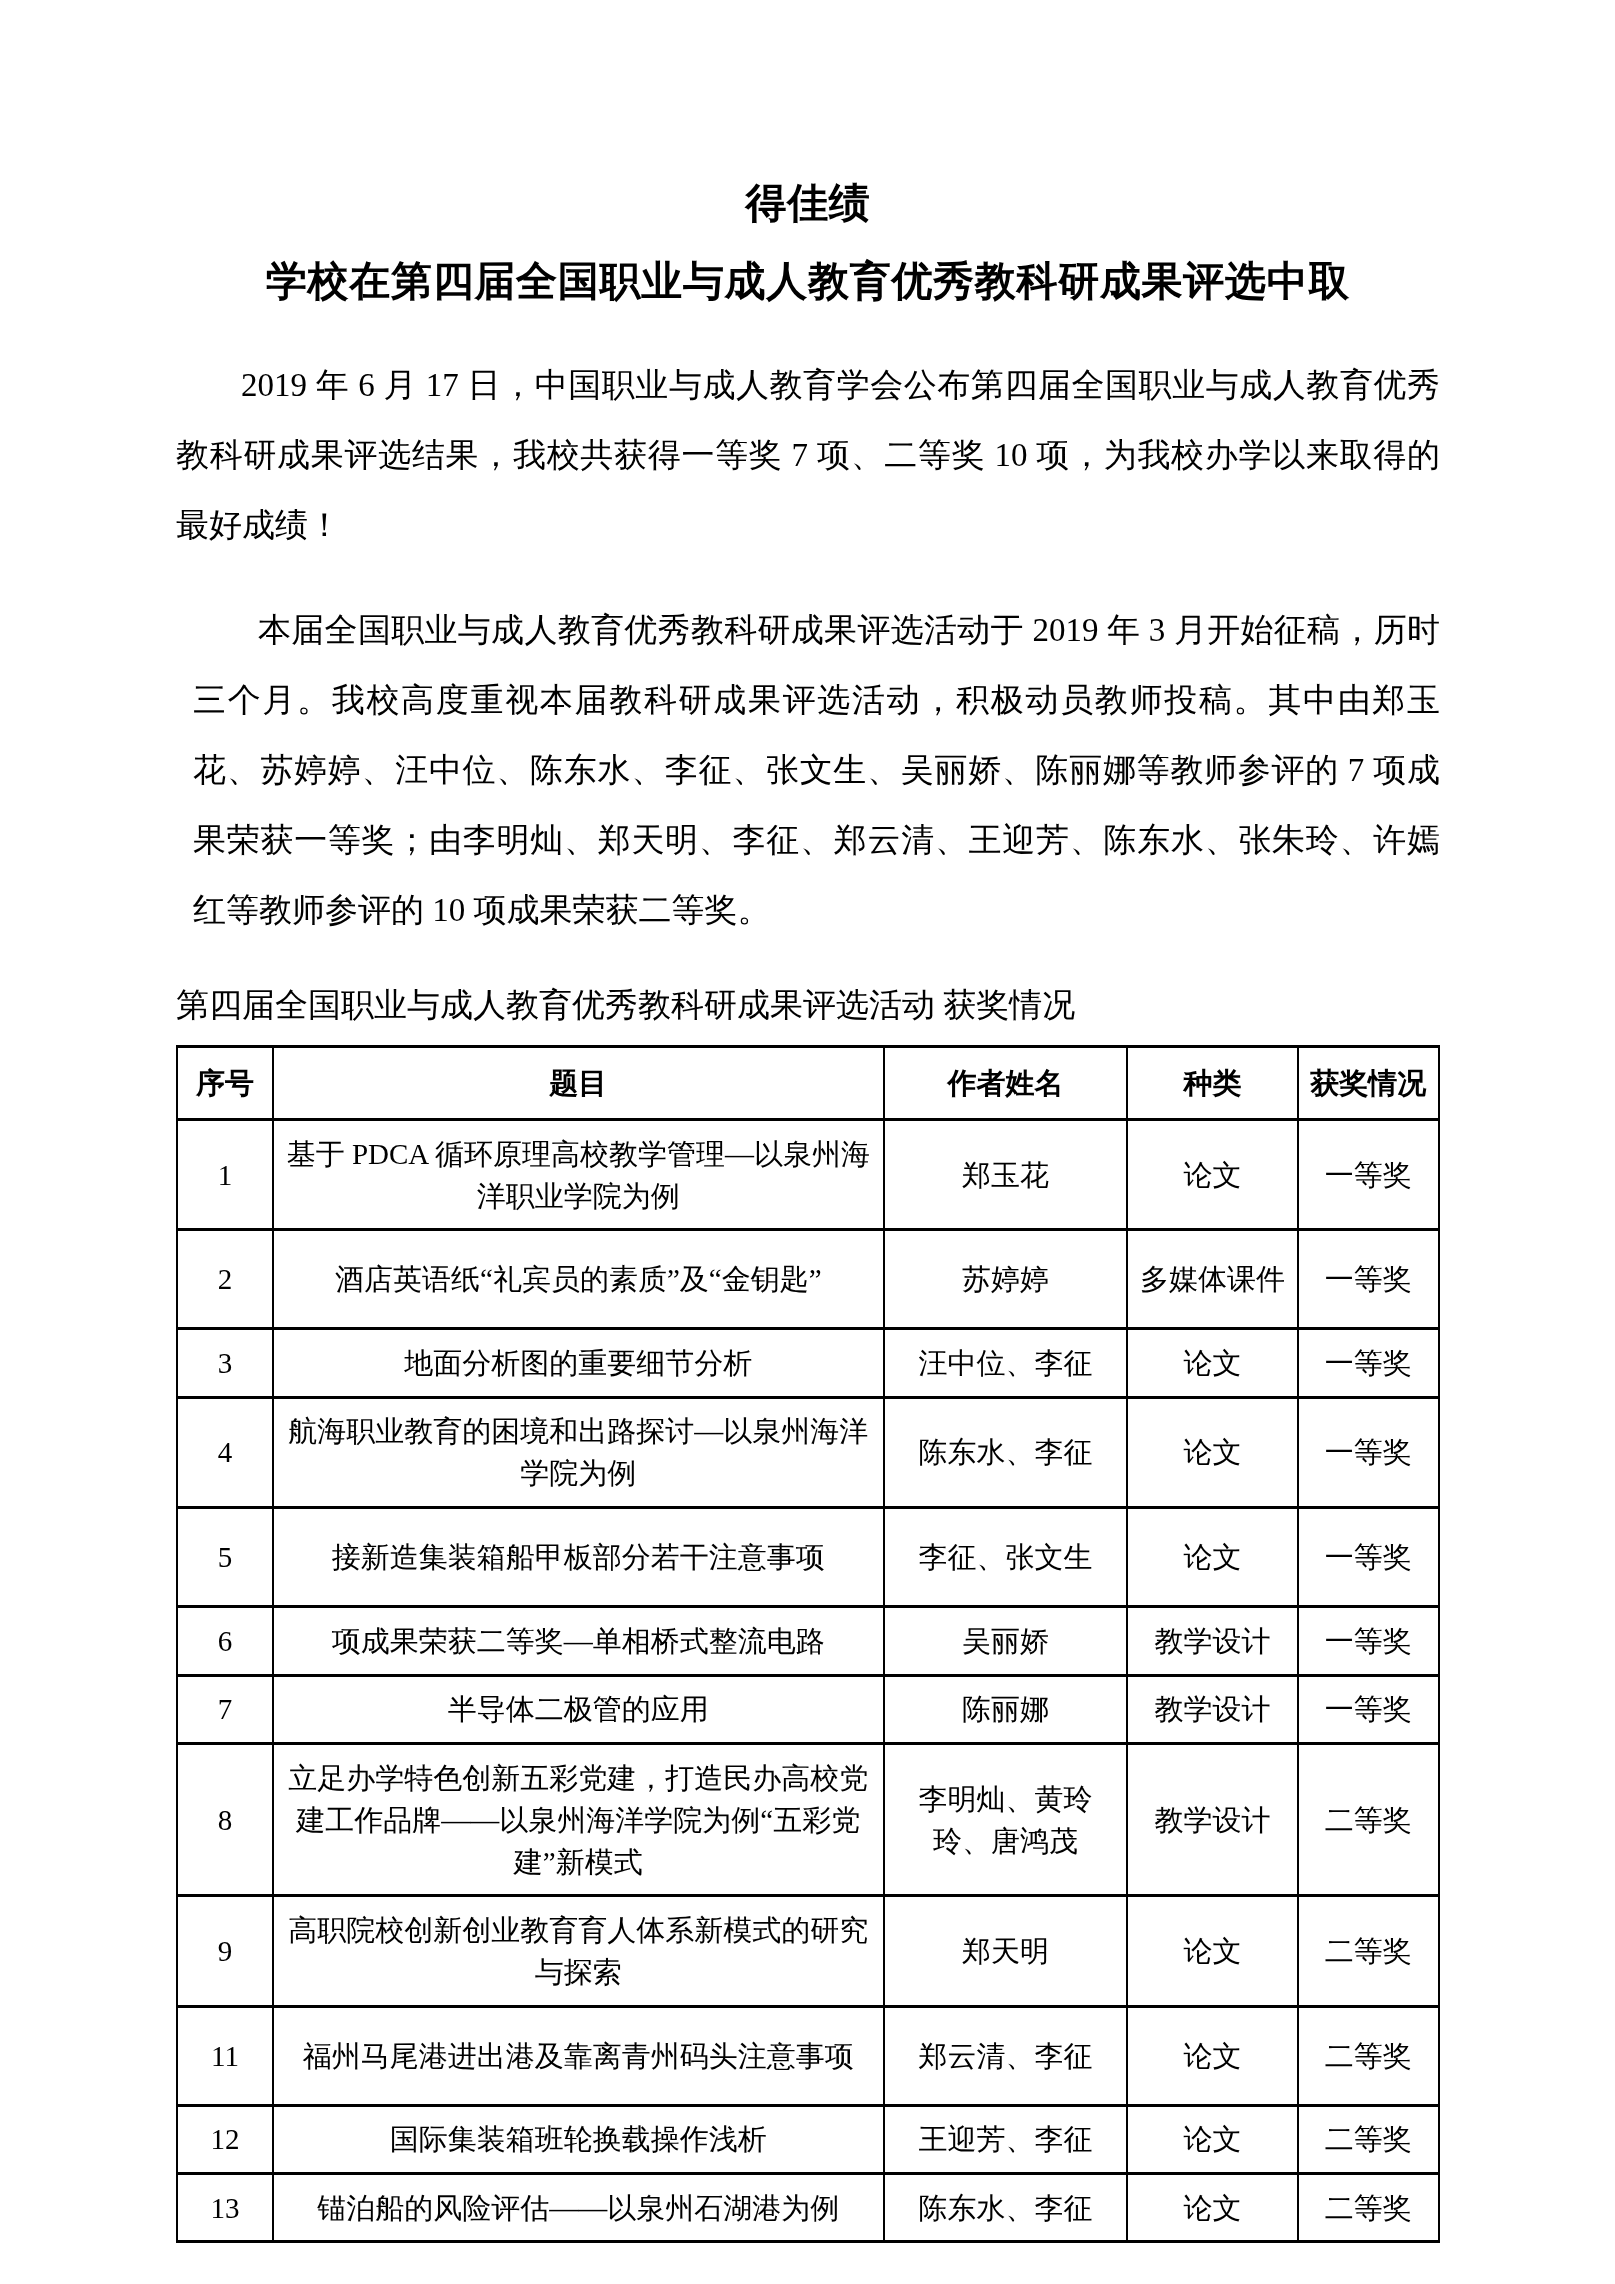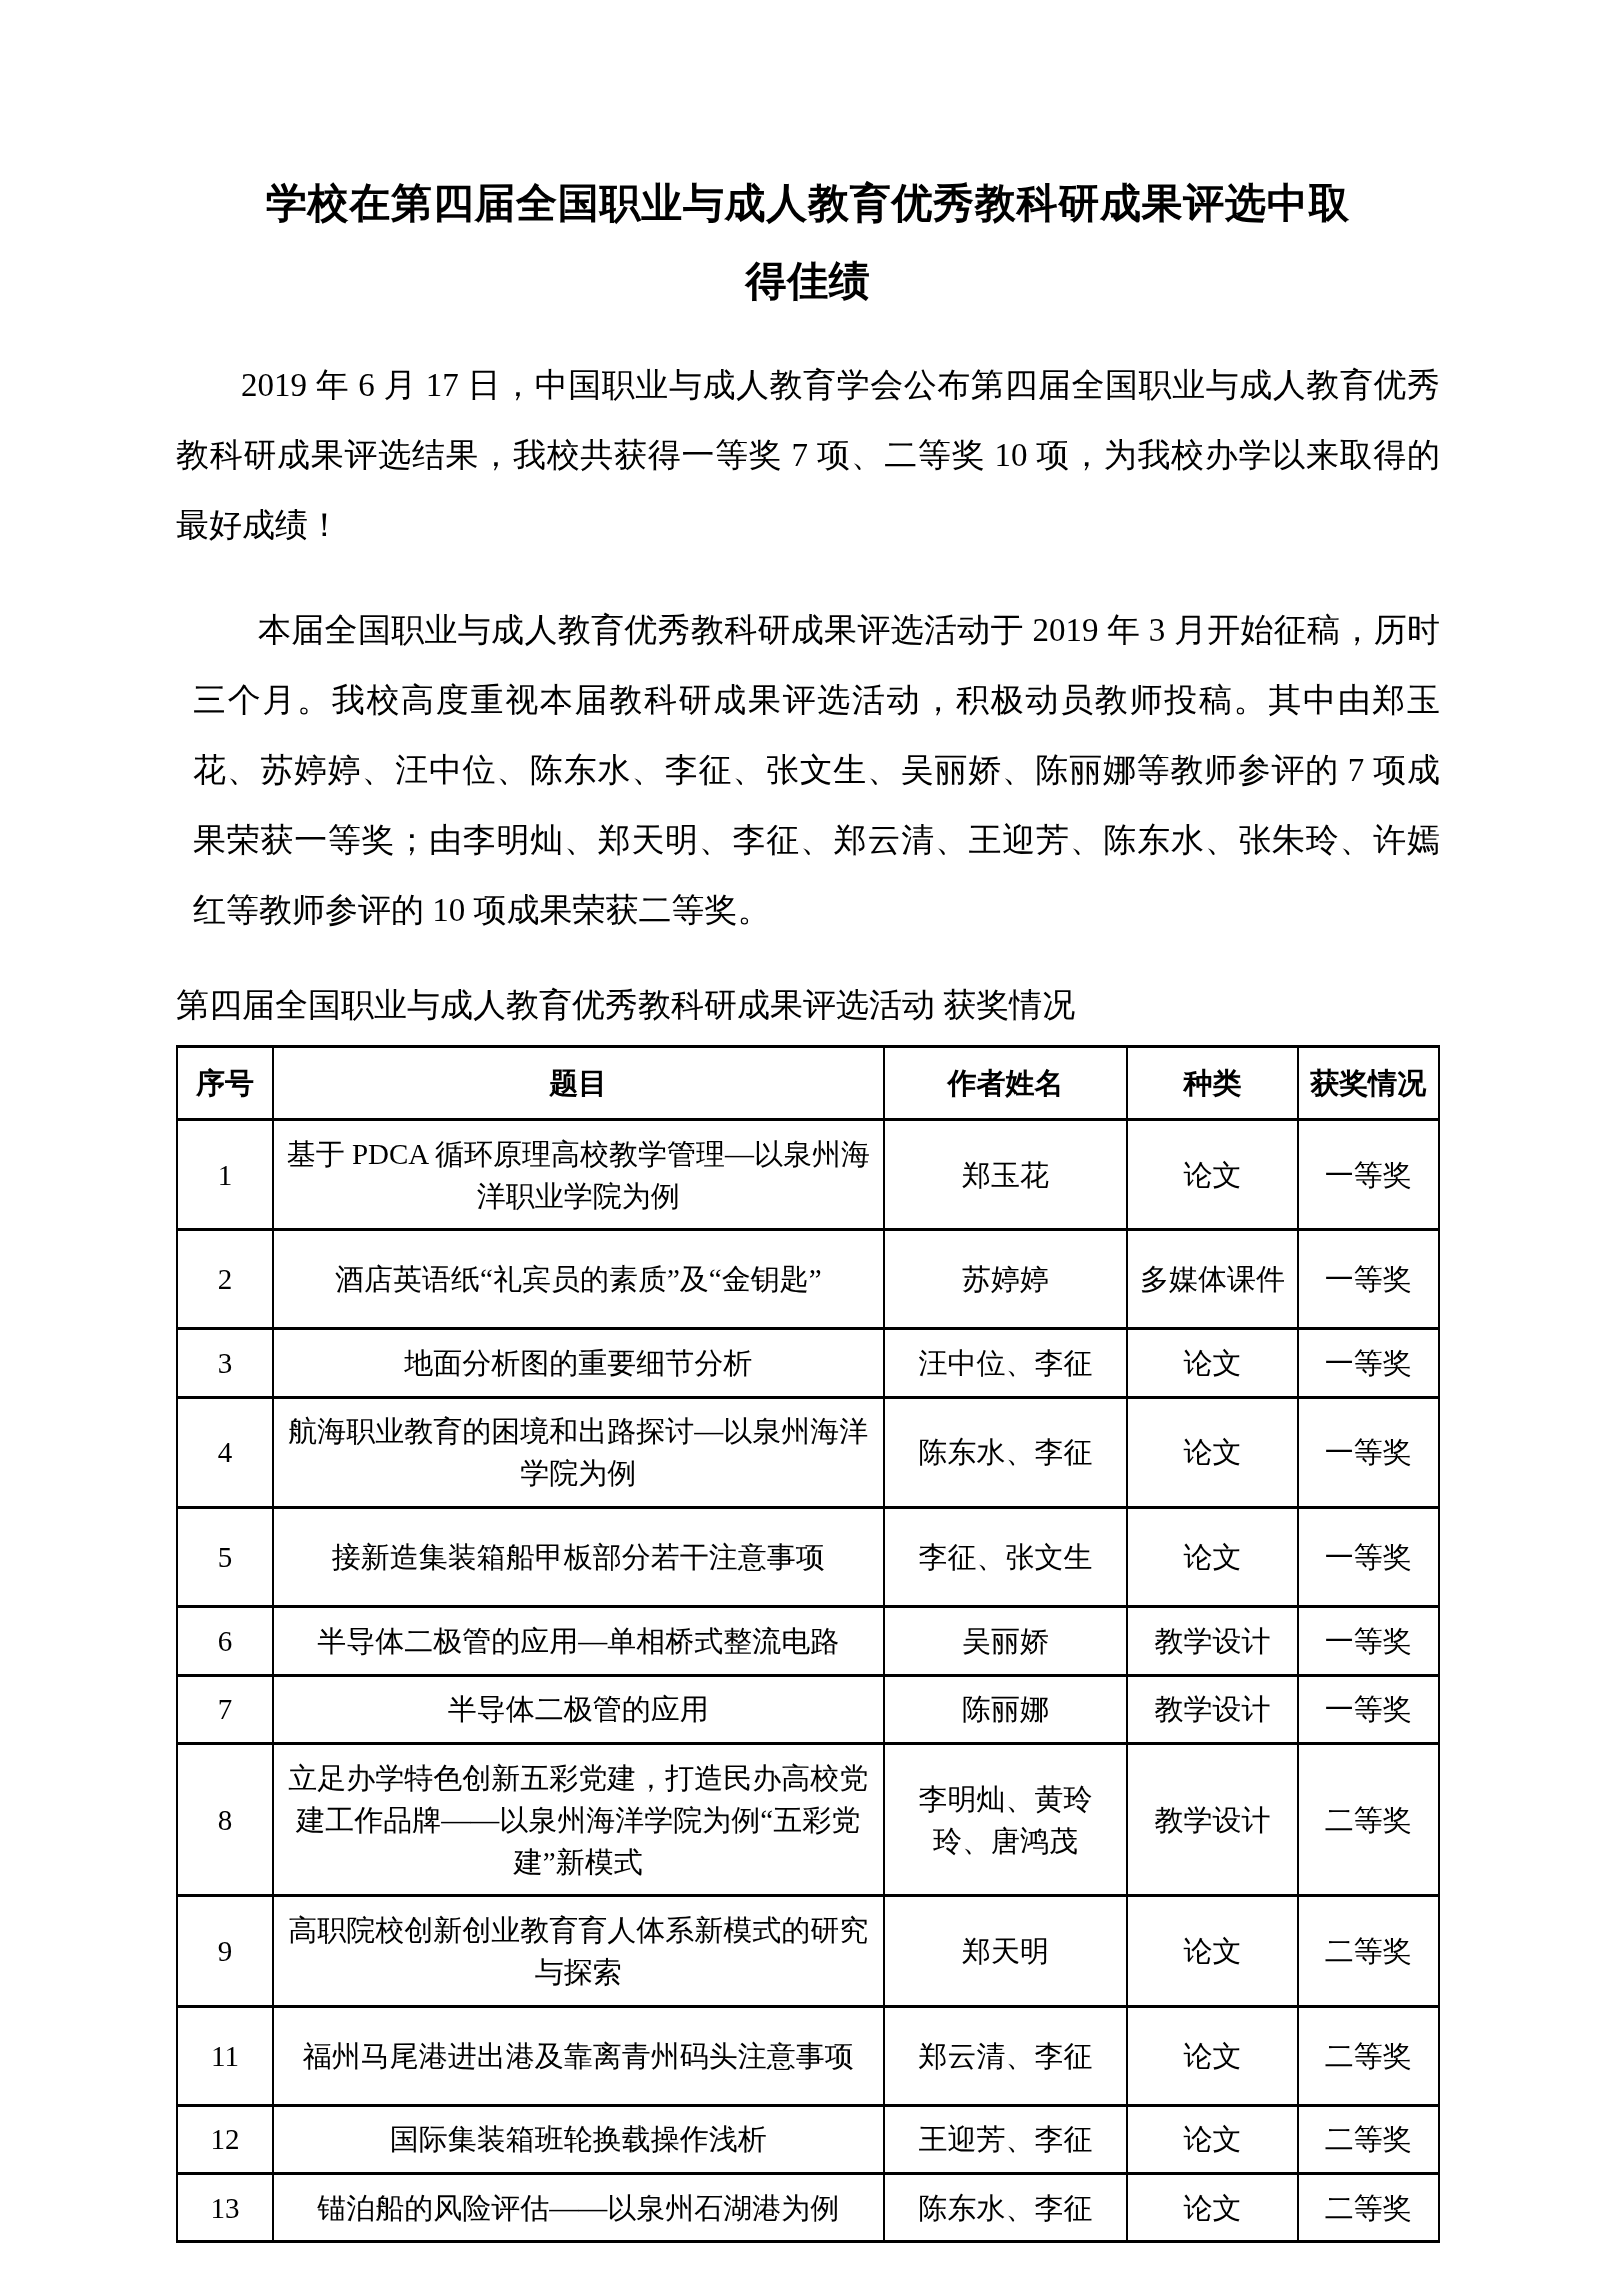--- a/index.html
+++ b/index.html
@@ -60,22 +60,22 @@
     padding-left: 18px;
     padding-right: 18px;
   }
 </style>
 </head>
 <body>
 
 <div class="page">
 
   <div class="doc-title">
+    <div>得佳绩</div>
     <div>学校在第四届全国职业与成人教育优秀教科研成果评选中取</div>
-    <div>得佳绩</div>
   </div>
 
   <p class="para">2019 年 6 月 17 日，中国职业与成人教育学会公布第四届全国职业与成人教育优秀教科研成果评选结果，我校共获得一等奖 7 项、二等奖 10 项，为我校办学以来取得的最好成绩！</p>
 
   <p class="para">本届全国职业与成人教育优秀教科研成果评选活动于 2019 年 3 月开始征稿，历时三个月。我校高度重视本届教科研成果评选活动，积极动员教师投稿。其中由郑玉花、苏婷婷、汪中位、陈东水、李征、张文生、吴丽娇、陈丽娜等教师参评的 7 项成果荣获一等奖；由李明灿、郑天明、李征、郑云清、王迎芳、陈东水、张朱玲、许嫣红等教师参评的 10 项成果荣获二等奖。</p>
 
   <div class="table-caption">第四届全国职业与成人教育优秀教科研成果评选活动 获奖情况</div>
 
   <table class="awards">
     <colgroup>
@@ -125,21 +125,21 @@
         </tr>
         <tr>
           <td class="col-no">5</td>
           <td class="col-title">接新造集装箱船甲板部分若干注意事项</td>
           <td class="col-authors">李征、张文生</td>
           <td class="col-type">论文</td>
           <td class="col-award">一等奖</td>
         </tr>
         <tr>
           <td class="col-no">6</td>
-          <td class="col-title">半导体二极管的应用—单相桥式整流电路</td>
+          <td class="col-title">项成果荣获二等奖—单相桥式整流电路</td>
           <td class="col-authors">吴丽娇</td>
           <td class="col-type">教学设计</td>
           <td class="col-award">一等奖</td>
         </tr>
         <tr>
           <td class="col-no">7</td>
           <td class="col-title">半导体二极管的应用</td>
           <td class="col-authors">陈丽娜</td>
           <td class="col-type">教学设计</td>
           <td class="col-award">一等奖</td>

